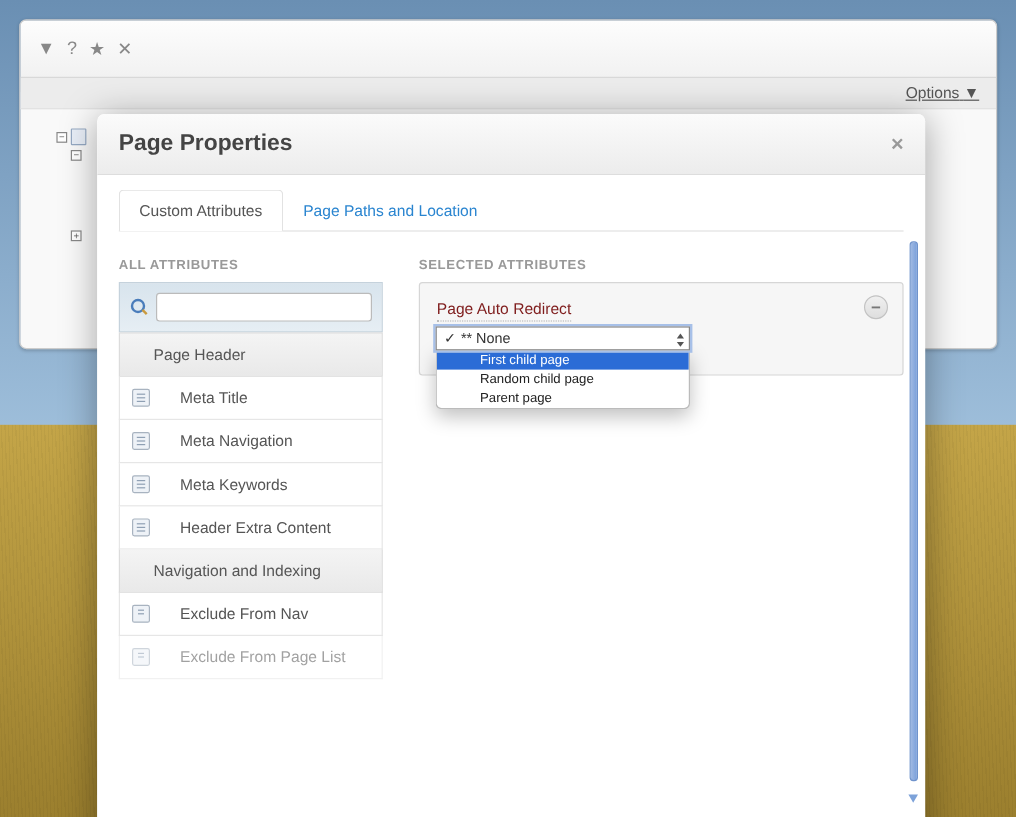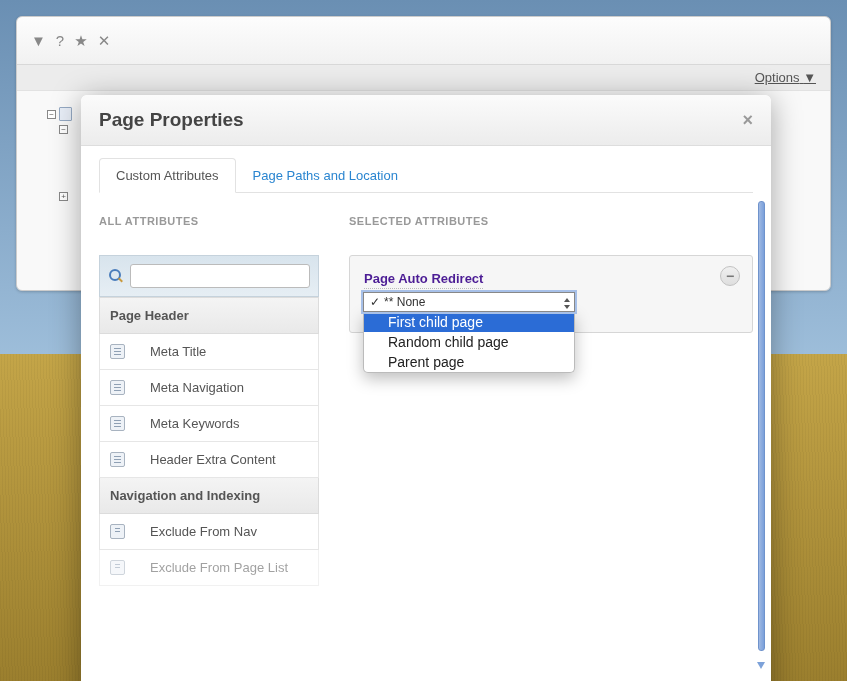--- a/index.html
+++ b/index.html
@@ -109,40 +109,40 @@
       border:1px solid transparent; margin-bottom:-1px; border-radius:4px 4px 0 0;
     }
     .tab.active {
       color:#555; background:#fff; border-color:#e2e2e2 #e2e2e2 #fff #e2e2e2;
     }
     .two-cols { display:flex; gap: 30px; margin-top: 22px; }
     .col-left { width: 220px; }
     .col-right { flex:1; position:relative; }
     .section-label {
       font-size:11px; font-weight:bold; color:#999; letter-spacing:0.5px;
-      margin-bottom:28px;
+      margin-bottom:8px;
     }
     .search-box {
       background: linear-gradient(to bottom,#d8e4ed,#e6eef4);
       border:1px solid #c5d2dc;
       padding:8px;
       display:flex; align-items:center; gap:6px;
     }
     .search-icon { width:16px; height:16px; position:relative;}
     .search-icon::before{content:"";position:absolute;width:8px;height:8px;border:2px solid #4a7dbb;border-radius:50%;top:1px;left:1px;}
     .search-icon::after{content:"";position:absolute;width:5px;height:2px;background:#c99a3e;transform:rotate(45deg);top:11px;left:10px;}
     .search-input {
       flex:1; height:24px; border:1px solid #bbb; background:#fff;
       border-radius:3px; padding:0 6px; font-size:12px;
     }
     .group-header {
       background:linear-gradient(to bottom,#f4f4f4,#e9e9e9);
       border:1px solid #dcdcdc; border-top:none;
-      padding:10px 10px;
-      font-size:13px; font-weight:bold; color:#555;
+      padding:10px 28px;
+      font-size:13px; font-weight:normal; color:#555;
     }
     .group-header.first { border-top:1px solid #dcdcdc; }
     .attr-item {
       border:1px solid #e6e6e6; border-top:none;
       padding:10px 10px;
       font-size:13px; color:#555;
       display:flex; align-items:center; gap:25px;
       cursor:pointer;
     }
     .attr-ico {
@@ -151,21 +151,21 @@
     }
     .attr-ico::after{content:"";position:absolute;left:3px;top:3px;width:7px;height:1px;background:#8fa0b4;box-shadow:0 3px 0 #8fa0b4,0 6px 0 #8fa0b4;}
     .attr-ico.nav::after{box-shadow:0 3px 0 #8fa0b4;width:5px;left:4px;}
 
     .sel-block {
       border:1px solid #d6d6d6; border-radius:3px;
       background:#f6f6f6;
       padding: 13px 14px 20px 14px;
       position:relative;
     }
-    .sel-title { font-size:13px; font-weight:bold; color:#4c1d95; margin-bottom: 3px; border-bottom:1px dotted #bbb; display:inline-block; padding-bottom:2px;}
+    .sel-title { font-size:13px; font-weight:normal; color:#7f1d1d; margin-bottom: 3px; border-bottom:1px dotted #bbb; display:inline-block; padding-bottom:2px;}
     .sel-remove {
       position:absolute; right:12px; top:10px;
       width:20px; height:20px; border-radius:50%;
       background:linear-gradient(to bottom,#f0f0f0,#dedede);
       border:1px solid #c2c2c2; color:#777; font-weight:bold;
       display:flex;align-items:center;justify-content:center;
       font-size:14px; line-height:1; cursor:pointer;
     }
 
     
@@ -198,22 +198,22 @@
     }
     .select-check { font-size:12px; margin-right:4px;}
     .select-list {
       background:#fff;
       border: 1px solid #bbb; border-top: none;
       box-shadow: 0 6px 16px rgba(0,0,0,0.25);
       border-radius: 0 0 5px 5px;
       overflow:hidden;
     }
     .select-item {
-      padding: 2px 10px 2px 24px;
-      font-size:14px; color:#222;
+      padding: 2px 10px 2px 36px;
+      font-size:11px; color:#222;
       cursor:pointer;
     }
     .select-item.highlight {
       background:#2b6cd6;
       color:#fff;
     }
 
     
     .scrollbar-visual {
       position:absolute; right:6px; top: 55px; bottom:12px; width:7px;

